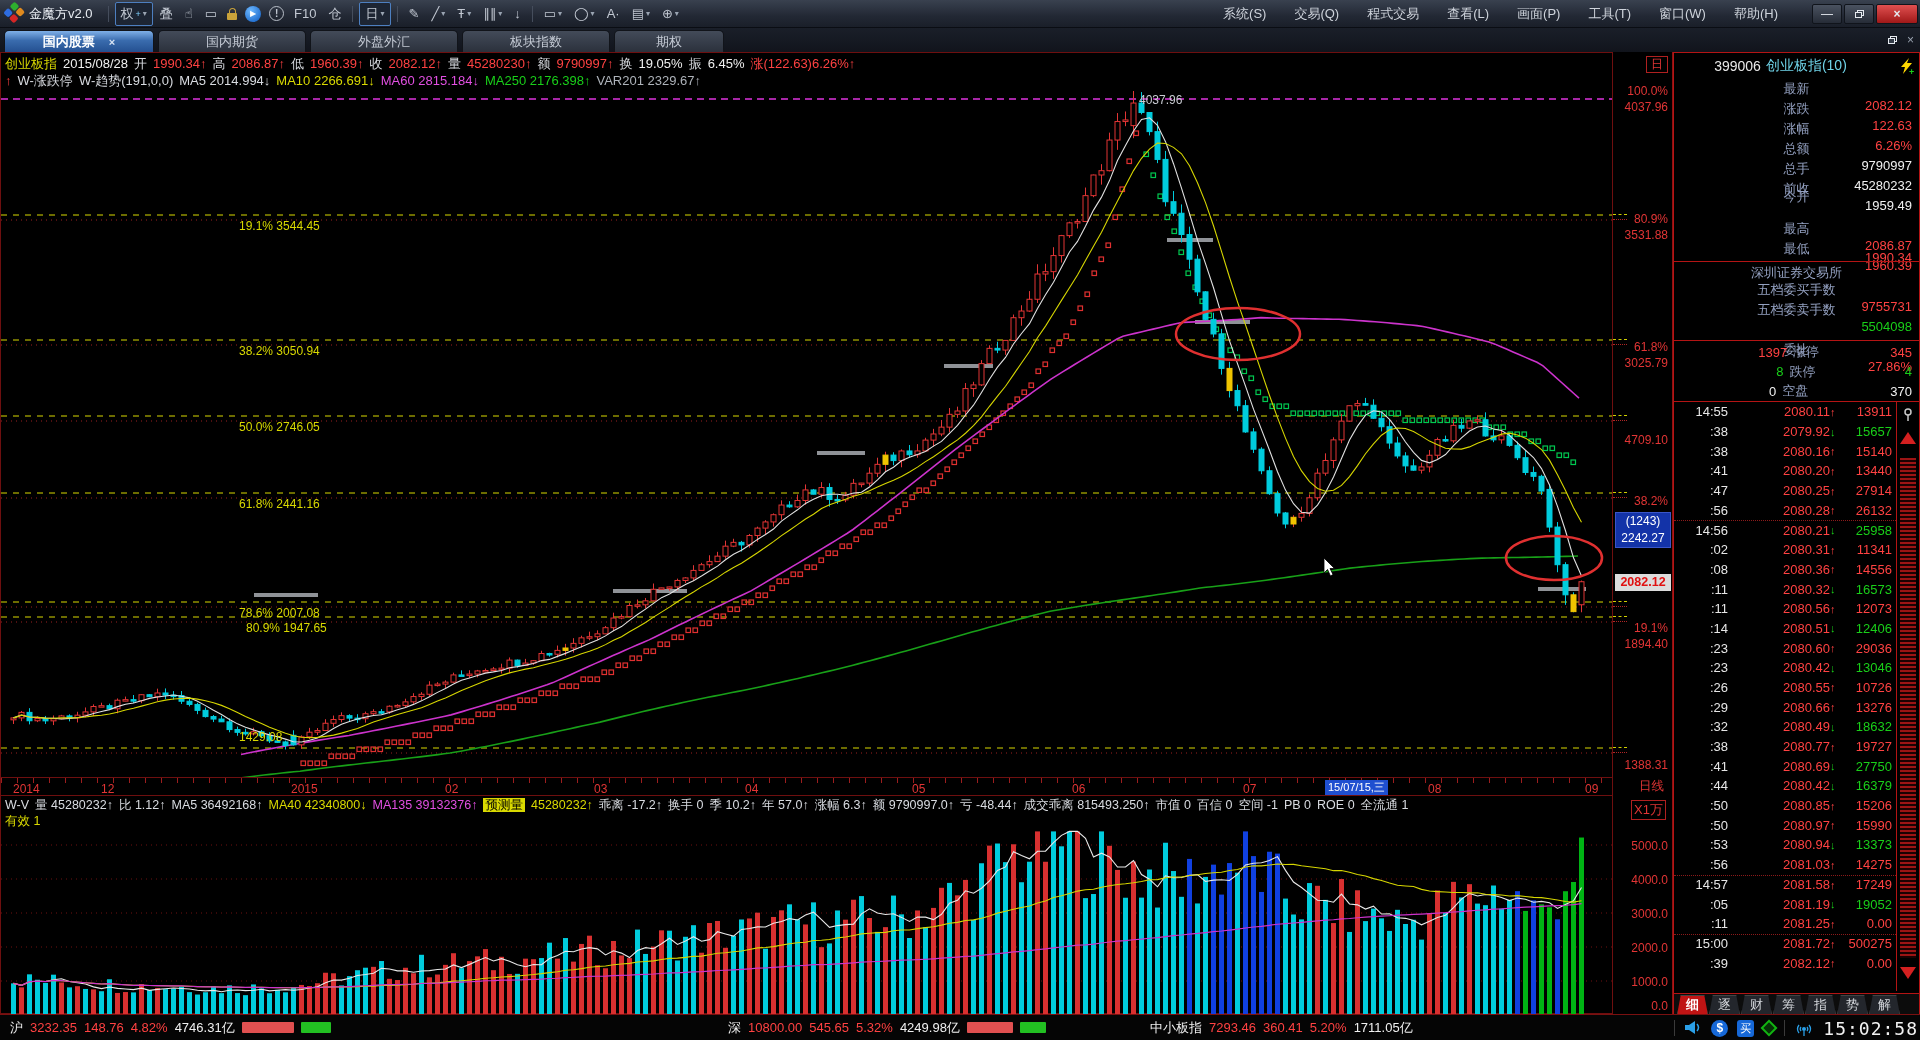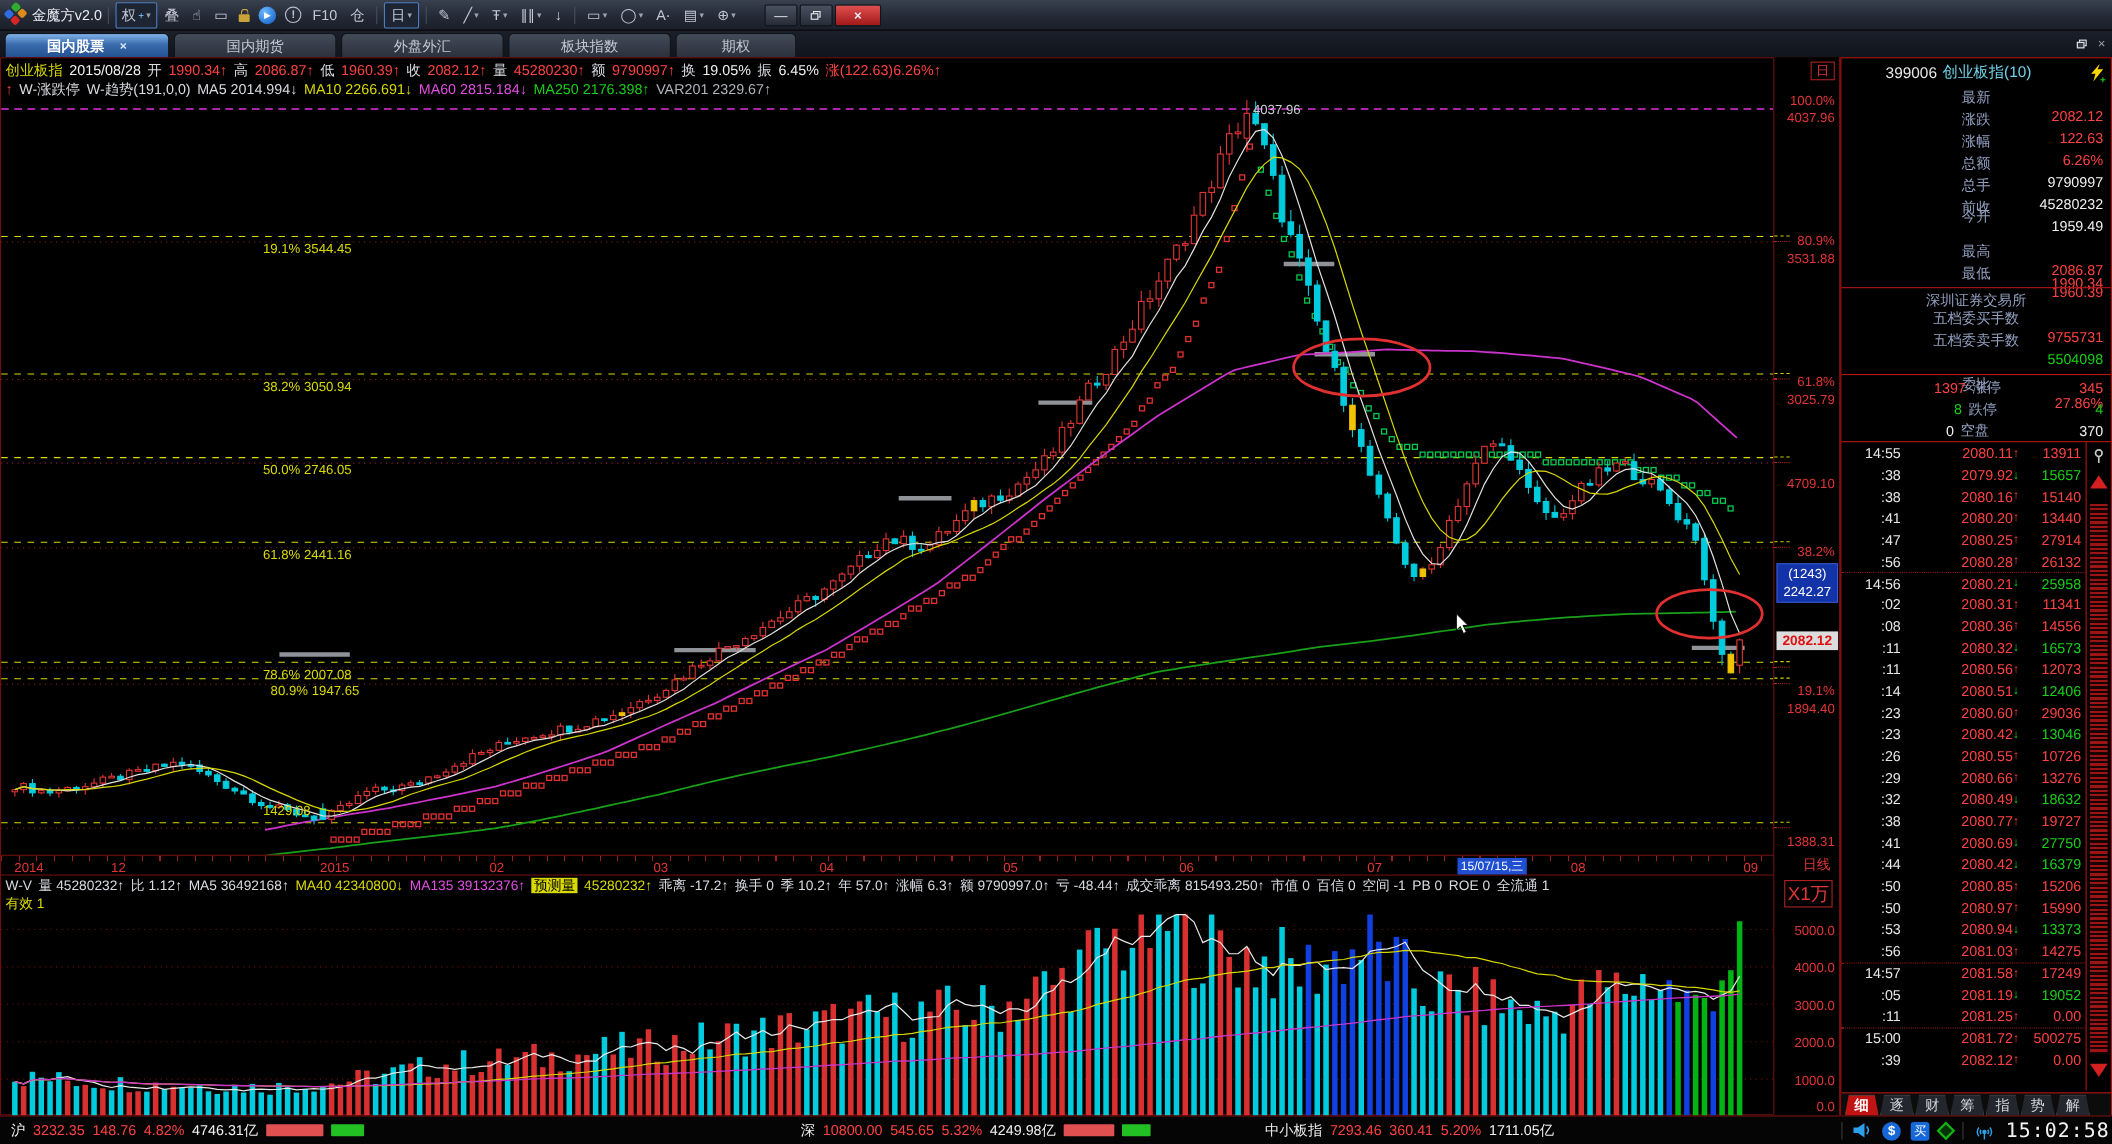--- a/index.html
+++ b/index.html
@@ -2,21 +2,21 @@
 <html><head>
 <meta charset="utf-8">
 <style>
   *{margin:0;padding:0;box-sizing:border-box;font-family:"Liberation Sans","DejaVu Sans",sans-serif;}
   html,body{width:1920px;height:1040px;overflow:hidden;background:#05060a;}
   #app{position:absolute;inset:0;width:1920px;height:1040px;background:#000;}
   
   #titlebar{position:absolute;left:0;top:0;width:1920px;height:28px;background:linear-gradient(#39414f,#222834 60%,#1a1f29);border-bottom:1px solid #0a0d13;display:flex;align-items:center;}
   #logo{width:17px;height:17px;margin:0 6px 0 6px;transform:rotate(45deg);display:grid;grid-template-columns:7px 7px;grid-gap:1px;}
   #logo i{width:7px;height:7px;border-radius:2px;}
-  .apptitle{color:#e8ecf2;font-size:13px;}
+  .apptitle{color:#e8ecf2;font-size:13px;margin-right:10px;}
   .tbtn{color:#c2c8d2;font-size:13px;padding:2px 5px;margin:0 1px;display:flex;align-items:center;gap:2px;white-space:nowrap;}
   .tbtn.boxed{border:1px solid #4d7fc0;background:#1d2533;border-radius:2px;}
   .tbtn .caret{font-size:8px;color:#9aa4b2;}
   .tsep{width:1px;height:16px;background:#454d5c;margin:0 5px;}
   .menu{color:#ced3db;font-size:13px;padding:0 14px;height:28px;display:flex;align-items:center;}
   #menus{display:flex;margin-left:auto;}
   .winbtns{display:flex;margin-left:18px;margin-right:2px;}
   .winbtn{width:30px;height:20px;margin-left:2px;border:1px solid #10141b;border-radius:2px;background:linear-gradient(#4a5260,#262c37);color:#e6eaf0;font-size:12px;display:flex;align-items:center;justify-content:center;}
   .winbtn.close{background:linear-gradient(#e05050,#a01818);width:42px;font-weight:bold;}
   .restore-glyph{position:relative;width:9px;height:8px;}
@@ -48,21 +48,21 @@
   #wvline2{position:absolute;left:4px;top:760px;font-size:12.5px;}
   
   #axiscol{position:absolute;left:1612px;top:52px;width:61px;height:962px;border-left:1px solid #6e0f0f;border-right:1px solid #8e1212;background:#000;}
   .axlab{position:absolute;right:4px;color:#e23535;font-size:12px;white-space:nowrap;}
   .axtick{position:absolute;left:0;width:14px;border-top:1px dashed #cfcf00;}
   .axtick2{position:absolute;left:0;width:14px;border-top:1px dotted #b02525;}
   #periodbox{position:absolute;right:4px;top:4px;border:1px solid #b02020;color:#e23535;font-size:12px;padding:0 4px;line-height:15px;}
   #bluetag{position:absolute;left:2px;top:460px;width:56px;background:#1333a8;border:1px solid #3a56c8;color:#fff;font-size:12px;text-align:center;line-height:17px;}
   #pricetag{position:absolute;left:2px;top:522px;width:56px;background:#dcdcdc;color:#e01010;font-weight:bold;font-size:12.5px;text-align:center;line-height:17px;}
   #dailylab{position:absolute;right:8px;top:726px;color:#e23535;font-size:12.5px;}
-  #x1wan{position:absolute;right:6px;top:748px;color:#e23535;font-size:17px;border:1px solid #b02020;padding:0 2px;}
+  #x1wan{position:absolute;right:6px;top:748px;color:#e23535;font-size:13px;border:1px solid #b02020;padding:0 2px;}
   
   #panel{position:absolute;left:1673px;top:52px;width:247px;height:962px;background:#000;border:1px solid #b41414;}
   #ptitle{position:absolute;left:0;top:0;width:213px;height:26px;display:flex;align-items:center;justify-content:center;font-size:14px;}
   #ptitle .code{color:#e8e8e8;margin-right:5px;} #ptitle .pname{color:#6fd3e8;}
   #plightning{position:absolute;right:4px;top:5px;}
   .prow{position:absolute;left:0;width:245px;height:20px;display:flex;align-items:center;font-size:13px;padding:0 7px;flex-direction:column;}
   .prow .lab{color:#93a0c0;} .prow .val{margin-left:auto;}
   .psec{position:absolute;left:0;width:245px;text-align:center;color:#93a0c0;font-size:13px;}
   .pdivider{position:absolute;left:0;width:245px;border-top:1px solid #b41414;}
   .brow{position:absolute;left:0;width:245px;height:20px;display:flex;align-items:center;font-size:13px;padding:0 7px;}
@@ -177,20 +177,30 @@
           <span>A·</span>
         </span>
         <span class="tbtn">
           <span>▤</span>
           <span class="caret">▾</span>
         </span>
         <span class="tbtn">
           <span>⊕</span>
           <span class="caret">▾</span>
         </span>
+      </div>
+    <div id="menus">
+        <span class="menu">系统(S)</span>
+        <span class="menu">交易(Q)</span>
+        <span class="menu">程式交易</span>
+        <span class="menu">查看(L)</span>
+        <span class="menu">画面(P)</span>
+        <span class="menu">工具(T)</span>
+        <span class="menu">窗口(W)</span>
+        <span class="menu">帮助(H)</span>
       </div>
     <div class="winbtns">
       <div class="winbtn">—</div>
       <div class="winbtn">
           <span class="restore-glyph">
             <i></i>
             <i></i>
           </span>
         </div>
       <div class="winbtn close">×</div>

